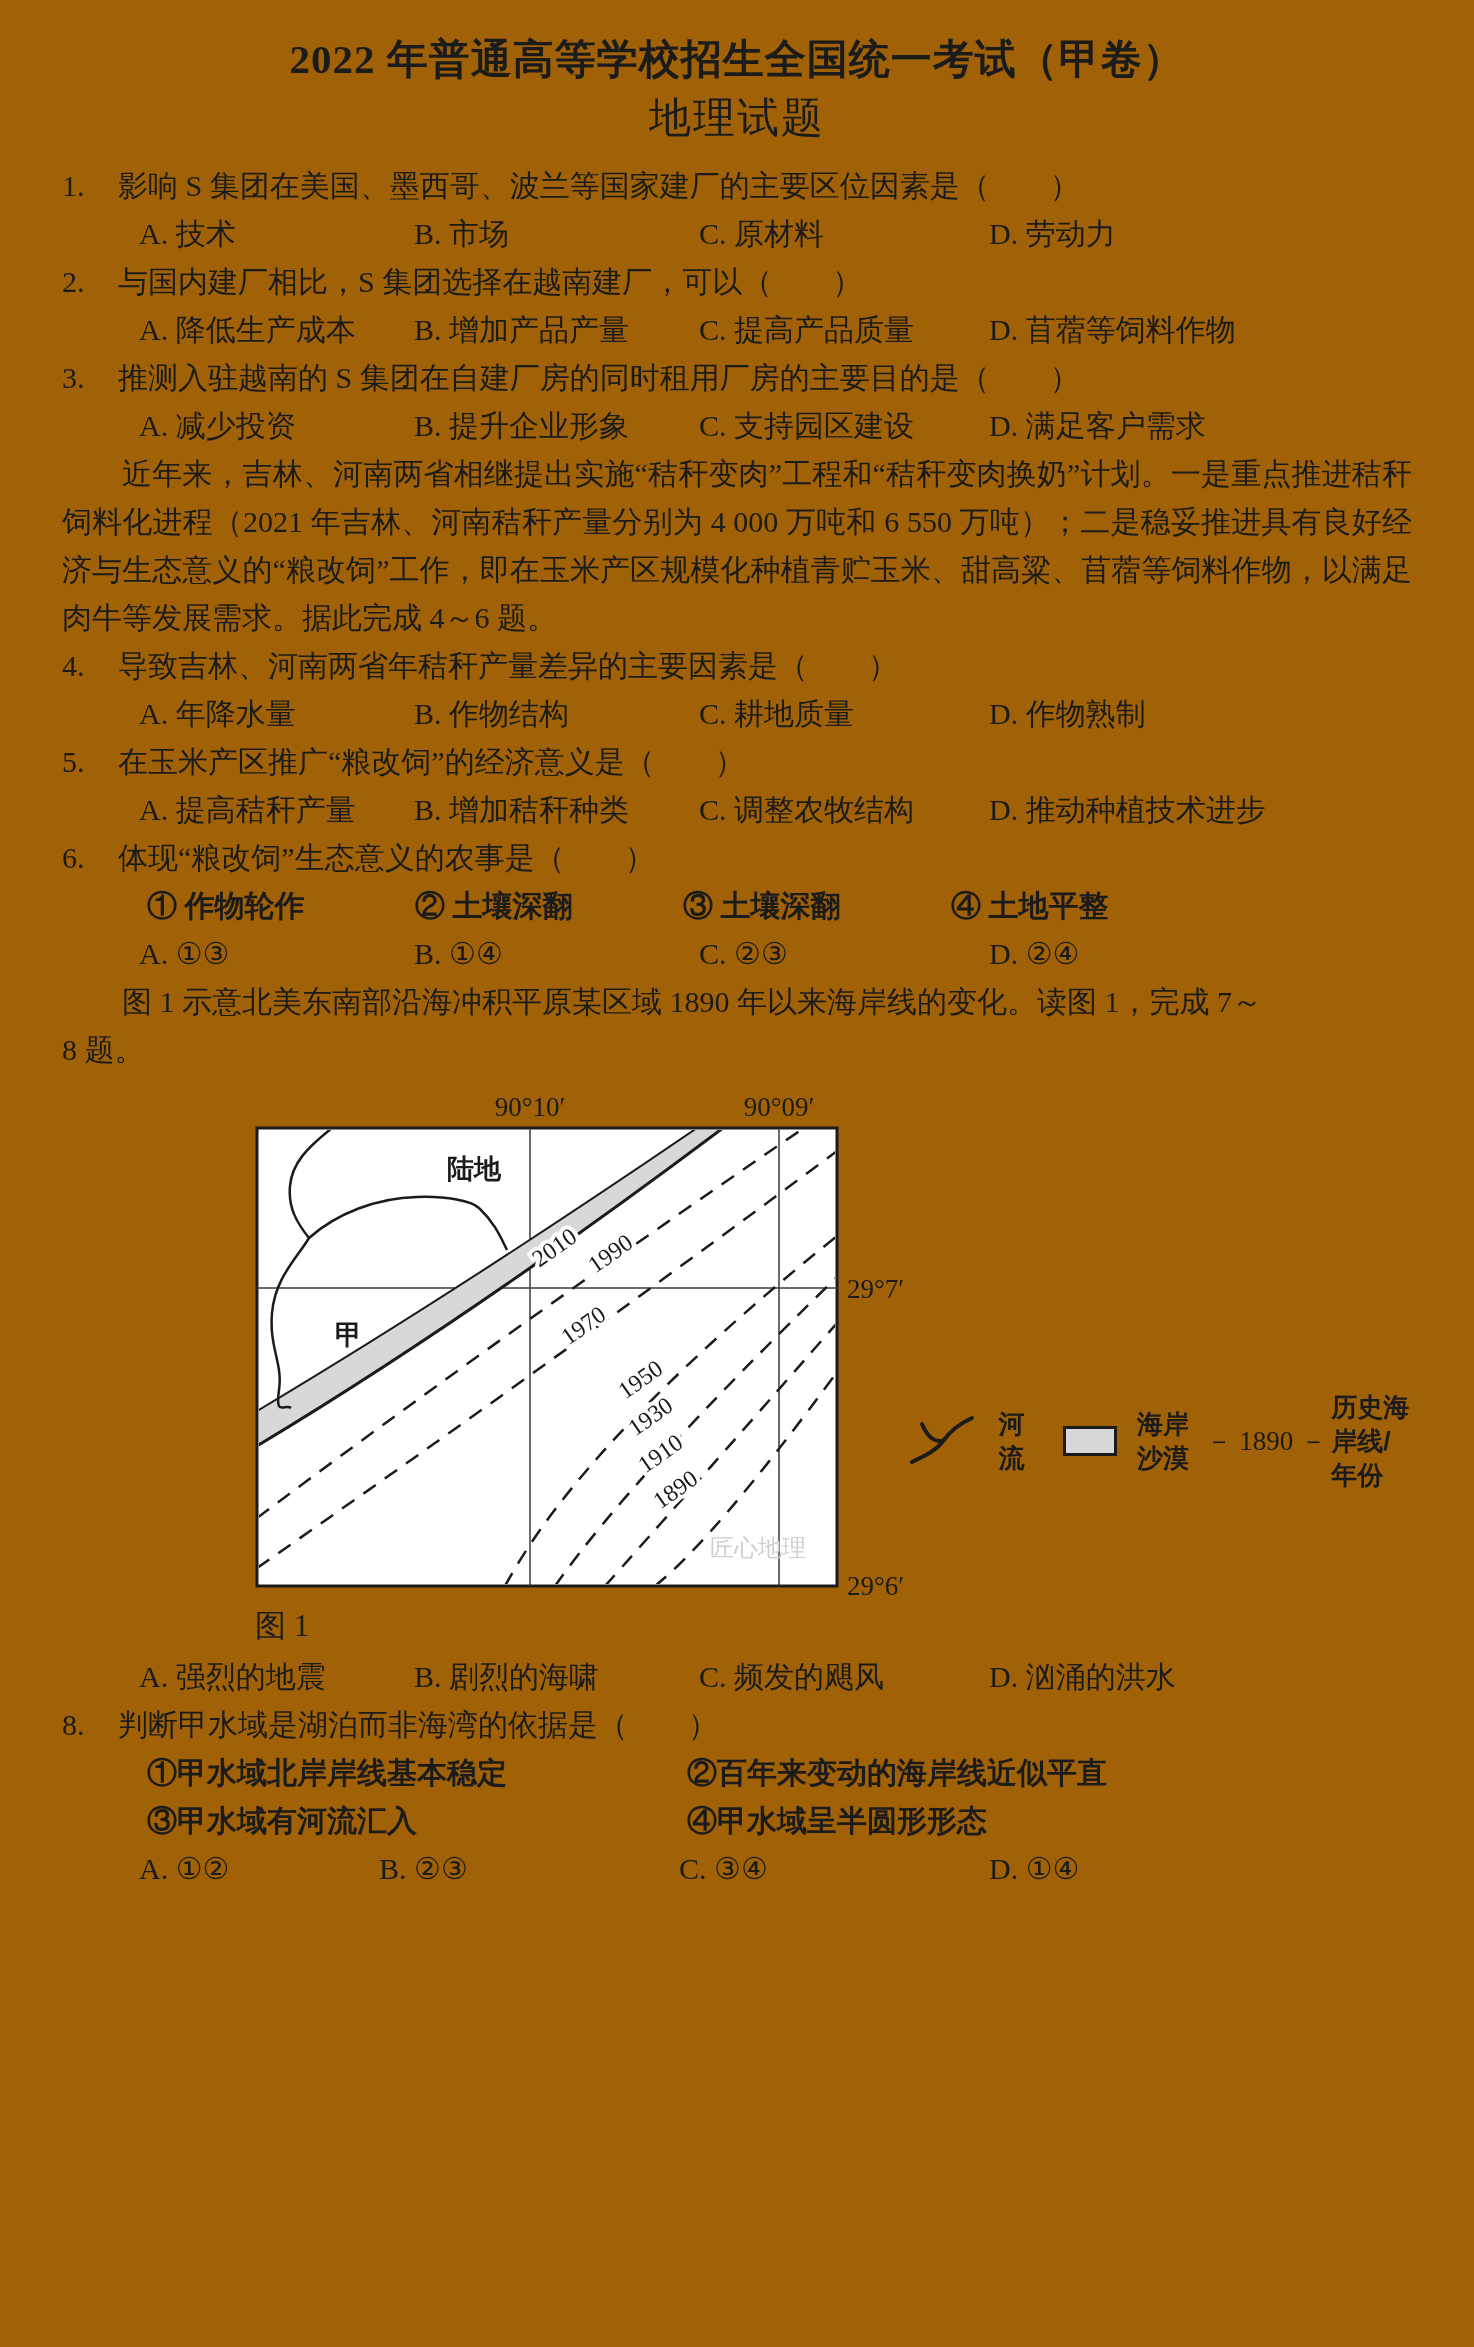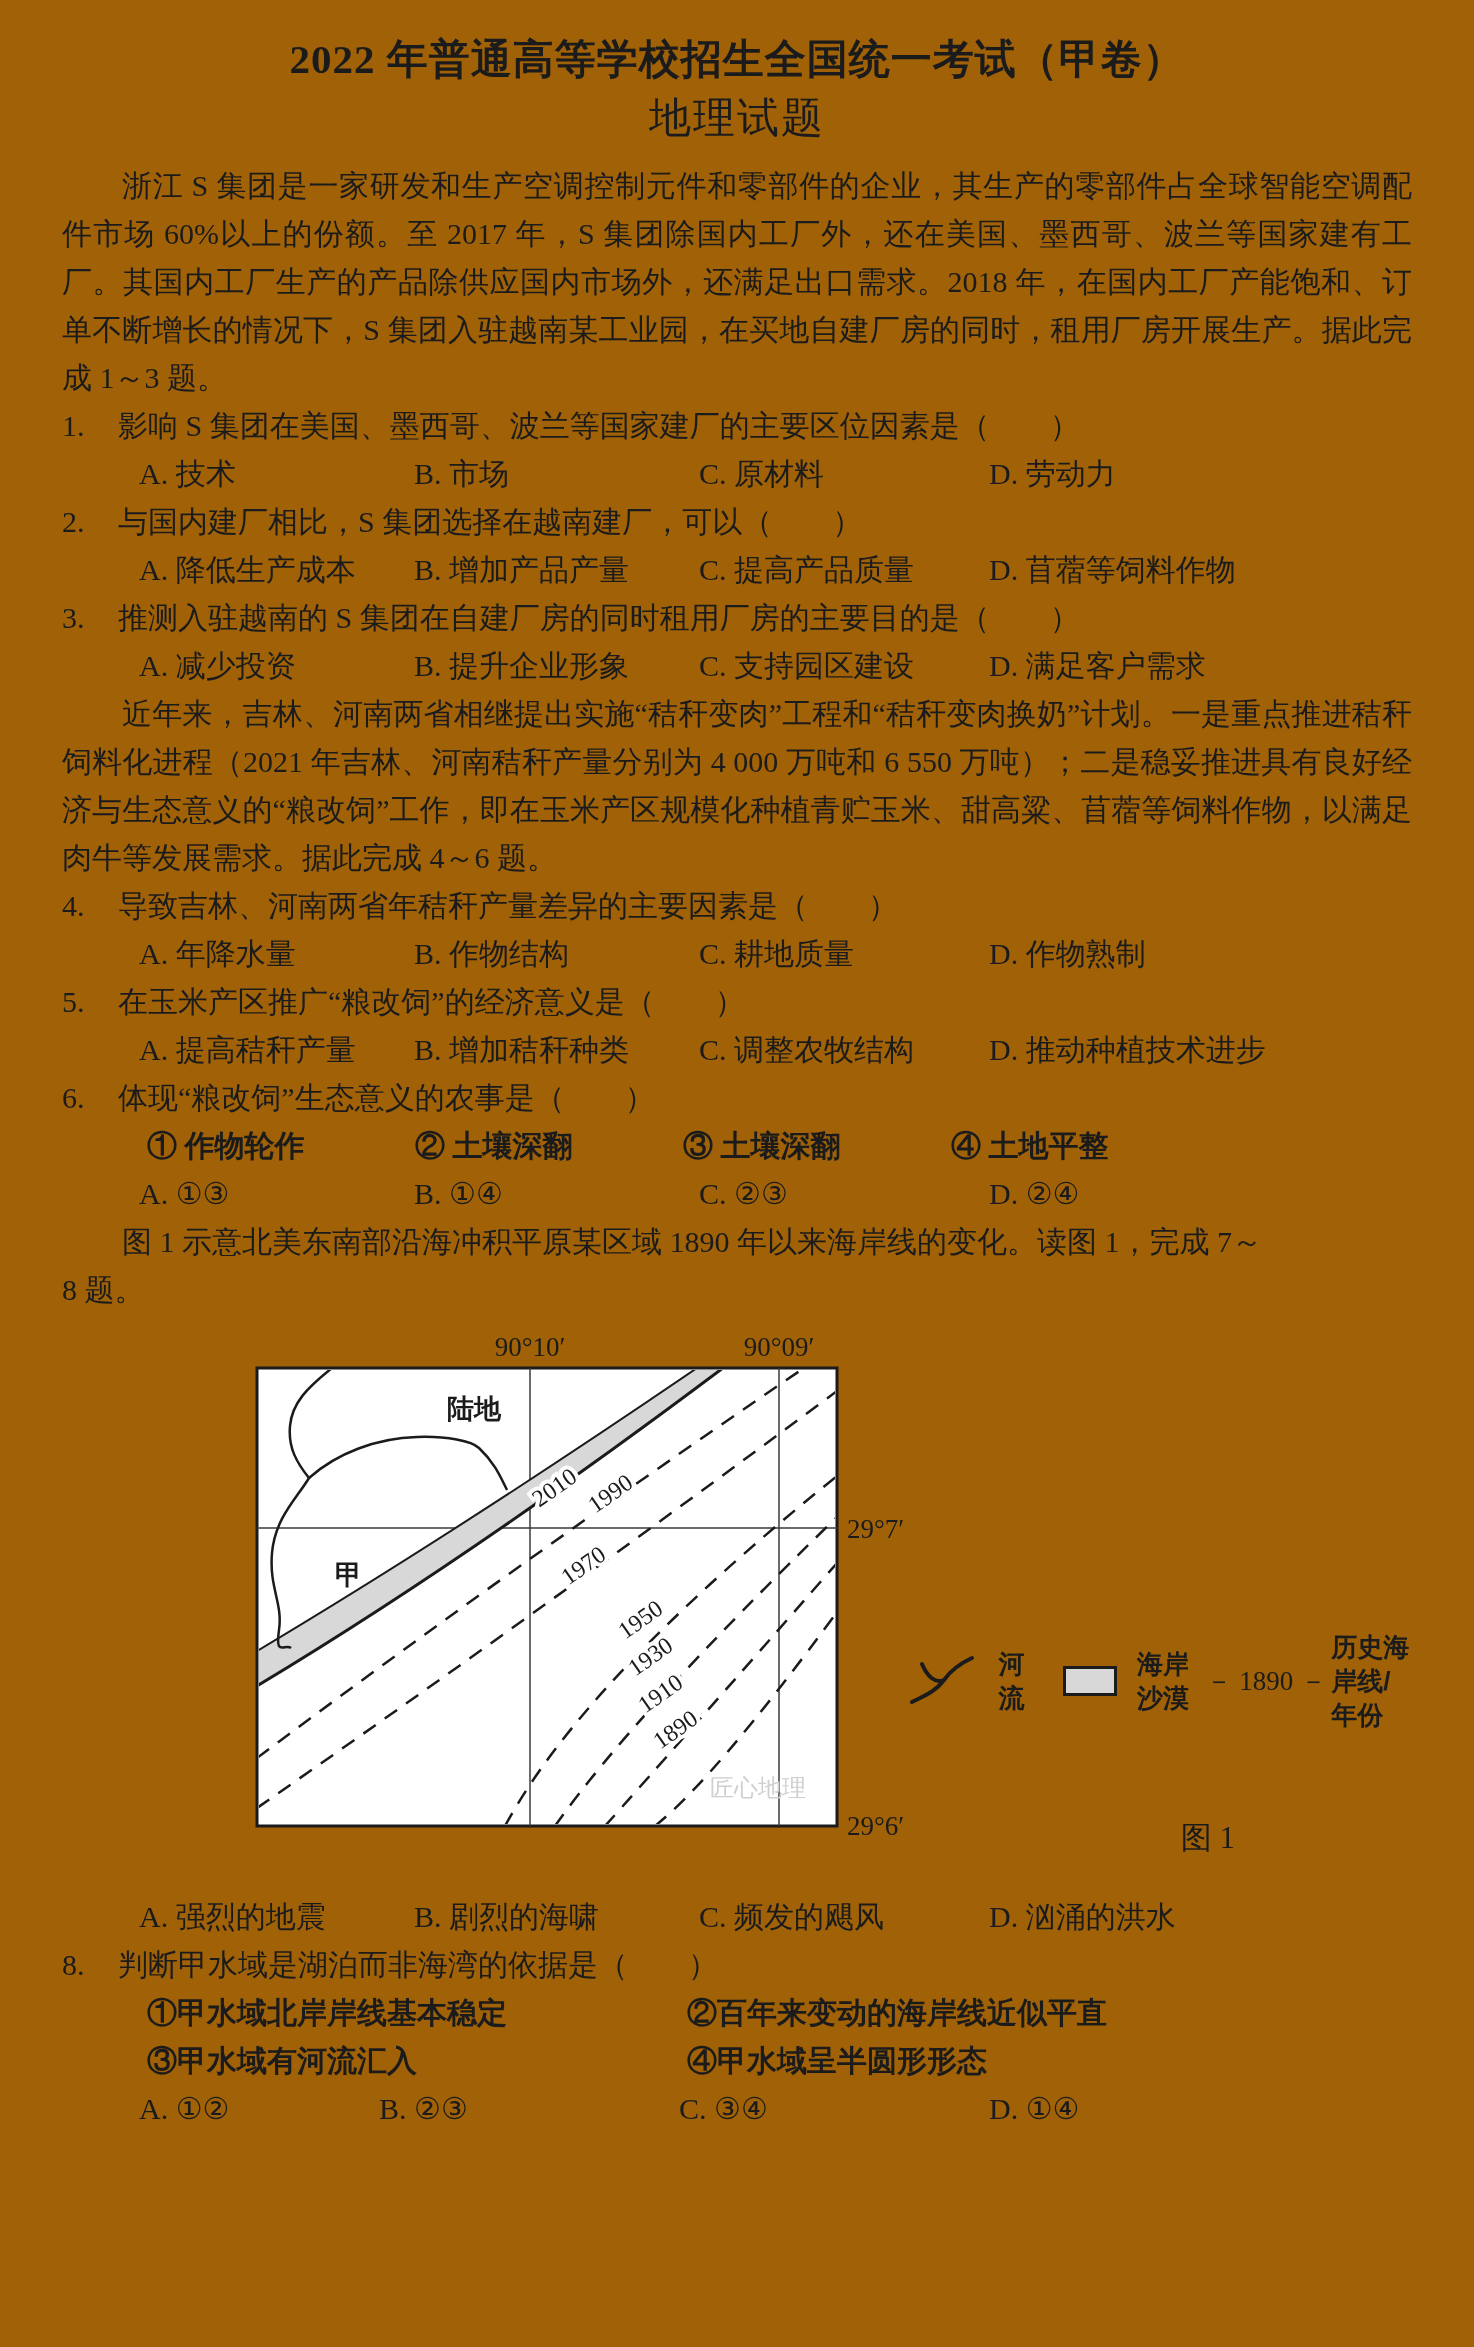--- a/index.html
+++ b/index.html
@@ -30,33 +30,32 @@
   .q8 .opt.c3{width:310px;}
   
   .figure{position:relative;height:575px;margin-top:4px;}
   .map-svg{position:absolute;left:193px;top:0;}
   .legend{position:absolute;left:843px;top:312px;display:flex;flex-direction:row;gap:22px;
           font-family:"Liberation Sans","DejaVu Sans",sans-serif;font-size:26px;font-weight:600;line-height:34px;}
   .legend-row{display:flex;align-items:center;gap:20px;}
   .legend-sym{width:90px;display:flex;justify-content:center;align-items:center;}
   .sand-swatch{width:54px;height:30px;background:#d8d8d8;border:3px solid #1b1b1b;box-sizing:border-box;}
   .coast-sample{font-family:"Liberation Serif","DejaVu Serif",serif;font-weight:400;font-size:27px;white-space:nowrap;}
-  .fig-caption{position:absolute;left:193px;top:496px;width:980px;text-align:right;font-size:31px;}
+  .fig-caption{position:absolute;left:193px;top:524px;width:980px;text-align:left;font-size:31px;}
   .svg-serif{font-family:"Liberation Serif","DejaVu Serif",serif;}
   .svg-sans{font-family:"Liberation Sans","DejaVu Sans",sans-serif;}
 </style>
 </head>
 <body>
 
 <div class="page">
 
   <div class="title">2022 年普通高等学校招生全国统一考试（甲卷）</div>
   <div class="subtitle">地理试题</div>
 
-  <p class="passage">浙江 S 集团是一家研发和生产空调控制元件和零部件的企业，其生产的零部件占全球智能空调配件市场 60%以上的份额。至 2017 年，S 集团除国内工厂外，还在美国、墨西哥、波兰等国家建有工厂。其国内工厂生产的产品除供应国内市场外，还满足出口需求。2018 年，在国内工厂产能饱和、订单不断增长的情况下，S 集团入驻越南某工业园，在买地自建厂房的同时，租用厂房开展生产。据此完成 1～3 题。</p>
 
   <div class="question">
     <div class="q-stem">
       <span class="q-num">1.</span><span>影响 S 集团在美国、墨西哥、波兰等国家建厂的主要区位因素是（　　）</span>
     </div>
     <div class="q-options">
       <span class="opt c1">A. 技术</span>
       <span class="opt c2">B. 市场</span>
       <span class="opt c3">C. 原材料</span>
       <span class="opt c4">D. 劳动力</span>

